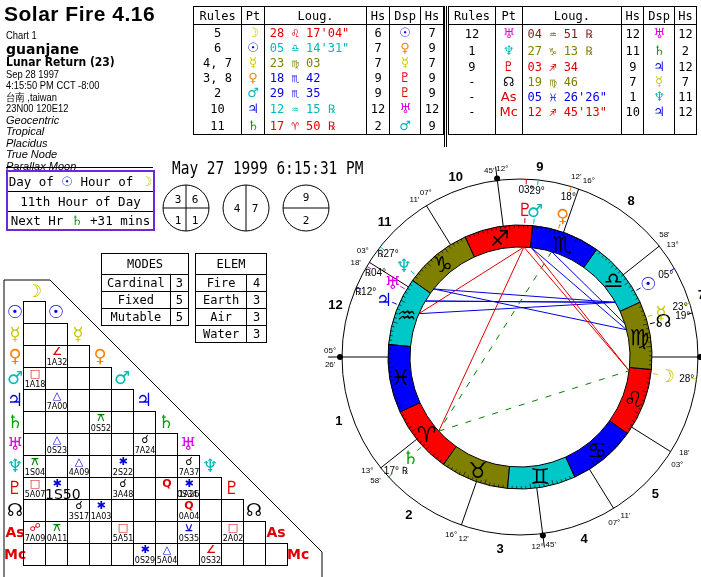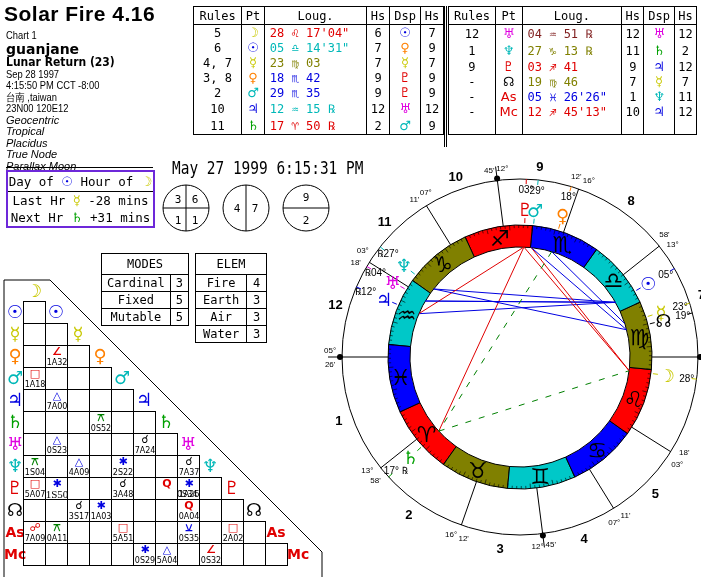--- a/index.html
+++ b/index.html
@@ -143,21 +143,21 @@
         <td>1</td>
         <td class="glyph" style="color: rgb(0, 184, 184);">♆</td>
         <td class="long" style="color: rgb(128, 128, 0);">27 ♑ 13 ℞</td>
         <td>11</td>
         <td class="glyph" style="color: rgb(0, 160, 0);">♄</td>
         <td>2</td>
       </tr>
       <tr>
         <td>9</td>
         <td class="glyph" style="color: rgb(224, 0, 0);">♇</td>
-        <td class="long" style="color: rgb(224, 0, 0);">03 ♐ 41</td>
+        <td class="long" style="color: rgb(224, 0, 0);">03 ♐ 34</td>
         <td>9</td>
         <td class="glyph" style="color: rgb(0, 0, 224);">♃</td>
         <td>12</td>
       </tr>
       <tr>
         <td>-</td>
         <td class="glyph" style="color: rgb(0, 0, 0);">☊</td>
         <td class="long" style="color: rgb(128, 128, 0);">19 ♍ 46</td>
         <td>7</td>
         <td class="glyph" style="color: rgb(200, 200, 0);">☿</td>
@@ -192,25 +192,21 @@
 
 <div class="abs date-line">May 27 1999   6:15:31 PM</div>
 
 <div class="abs hourbox">
   <div class="row b">
     <span>Day of</span>
     <span class="glyph" style="color:#0000e0">☉</span>
     <span>Hour of</span>
     <span class="glyph" style="color:#c8c800">☽</span>
   </div>
-  <div class="row" style="height:17px;line-height:17px;">
-    <span>Last Hr</span>
-    <span class="glyph" style="color:#c8c800">☿</span>
-    <span>-28 mins</span>
-  </div>
+  <div class="row b">11th Hour of Day</div>
   <div class="row" style="height:17px;line-height:17px;">
     <span>Next Hr</span>
     <span class="glyph" style="color:#00a000">♄</span>
     <span>+31 mins</span>
   </div>
 </div>
 
 <svg class="abs" style="left:160px;top:180px;" width="180" height="60">
   <g font-family="DejaVu Sans Mono, monospace" font-size="11" text-anchor="middle">
     <circle cx="26" cy="28" r="23" fill="none" stroke="#000"></circle>
@@ -385,21 +381,21 @@
     <div class="grid-cell" style="border: none; left: 23px; top: 368px; width: 24px;"><span class="asp-g" style="color: rgb(224, 0, 0);">□</span><span style="font-size: 8px;">1A18</span></div>
     <div class="grid-cell" style="border: none; left: 45px; top: 390px; width: 24px;"><span class="asp-g" style="color: rgb(0, 0, 224);">△</span><span style="font-size: 8px;">7A00</span></div>
     <div class="grid-cell" style="border: none; left: 89px; top: 412px; width: 24px;"><span class="asp-g" style="color: rgb(0, 128, 0);">⚻</span><span style="font-size: 8px;">0S52</span></div>
     <div class="grid-cell" style="border: none; left: 45px; top: 434px; width: 24px;"><span class="asp-g" style="color: rgb(0, 0, 224);">△</span><span style="font-size: 8px;">0S23</span></div>
     <div class="grid-cell" style="border: none; left: 133px; top: 434px; width: 24px;"><span class="asp-g" style="color: rgb(0, 0, 0);">☌</span><span style="font-size: 8px; margin-top: 16px;">7A24</span></div>
     <div class="grid-cell" style="border: none; left: 23px; top: 456px; width: 24px;"><span class="asp-g" style="color: rgb(0, 128, 0);">⚻</span><span style="font-size: 8px;">1S04</span></div>
     <div class="grid-cell" style="border: none; left: 67px; top: 456px; width: 24px;"><span class="asp-g" style="color: rgb(0, 0, 224);">△</span><span style="font-size: 8px;">4A09</span></div>
     <div class="grid-cell" style="border: none; left: 111px; top: 456px; width: 24px;"><span class="asp-g" style="color: rgb(0, 0, 224);">✱</span><span style="font-size: 8px;">2S22</span></div>
     <div class="grid-cell" style="border: none; left: 177px; top: 456px; width: 24px;"><span class="asp-g" style="color: rgb(0, 0, 0);">☌</span><span style="font-size: 8px;">7A37</span></div>
     <div class="grid-cell" style="border: none; left: 23px; top: 478px; width: 24px;"><span class="asp-g" style="color: rgb(224, 0, 0);">□</span><span style="font-size: 8px;">5A07</span></div>
-    <div class="grid-cell" style="border: none; left: 45px; top: 478px; width: 24px;"><span class="asp-g" style="color: rgb(0, 0, 224);">✱</span><span style="font-size: 11px; font-family: Liberation Serif, serif;">1S50</span></div>
+    <div class="grid-cell" style="border: none; left: 45px; top: 478px; width: 24px;"><span class="asp-g" style="color: rgb(0, 0, 224);">✱</span><span style="font-size: 14px;">1S50</span></div>
     <div class="grid-cell" style="border: none; left: 111px; top: 478px; width: 24px;"><span class="asp-g" style="color: rgb(0, 0, 0);">☌</span><span style="font-size: 8px;">3A48</span></div>
     <div class="grid-cell" style="border: none; left: 155px; top: 478px; width: 24px;"><span class="asp-g" style="color: rgb(224, 0, 0);">Q</span><span style="font-size: 8px; padding-left: 22px;">0S34</span></div>
     <div class="grid-cell" style="border: none; left: 177px; top: 478px; width: 24px;"><span class="asp-g" style="color: rgb(0, 0, 224);">✱</span><span style="font-size: 8px;">1A26</span></div>
     <div class="grid-cell" style="border: none; left: 67px; top: 500px; width: 24px;"><span class="asp-g" style="color: rgb(0, 0, 0);">☌</span><span style="font-size: 8px;">3S17</span></div>
     <div class="grid-cell" style="border: none; left: 89px; top: 500px; width: 24px;"><span class="asp-g" style="color: rgb(0, 0, 224);">✱</span><span style="font-size: 8px;">1A03</span></div>
     <div class="grid-cell" style="border: none; left: 177px; top: 500px; width: 24px;"><span class="asp-g" style="color: rgb(224, 0, 0);">Q</span><span style="font-size: 8px;">0A04</span></div>
     <div class="grid-cell" style="border: none; left: 23px; top: 522px; width: 24px;"><span class="asp-g" style="color: rgb(224, 0, 0);">☍</span><span style="font-size: 8px;">7A09</span></div>
     <div class="grid-cell" style="border: none; left: 45px; top: 522px; width: 24px;"><span class="asp-g" style="color: rgb(0, 128, 0);">⚻</span><span style="font-size: 8px;">0A11</span></div>
     <div class="grid-cell" style="border: none; left: 111px; top: 522px; width: 24px;"><span class="asp-g" style="color: rgb(224, 0, 0);">□</span><span style="font-size: 8px;">5A51</span></div>
     <div class="grid-cell" style="border: none; left: 177px; top: 522px; width: 24px;"><span class="asp-g" style="color: rgb(0, 0, 224);">⚺</span><span style="font-size: 8px;">0S35</span></div>

